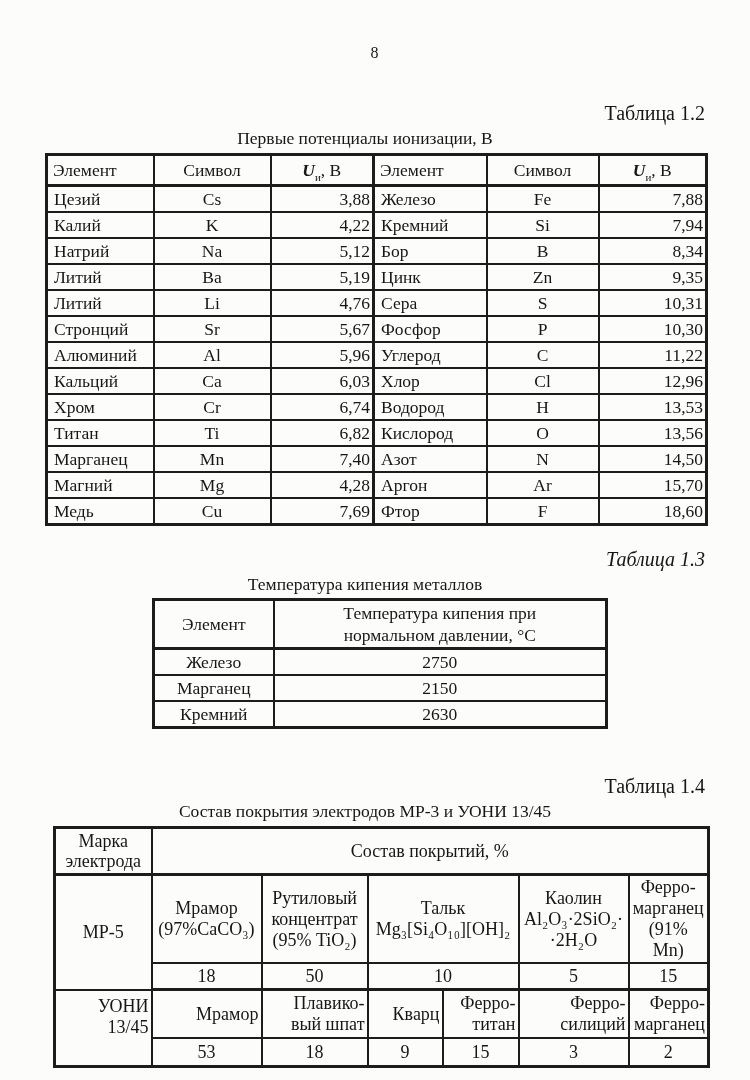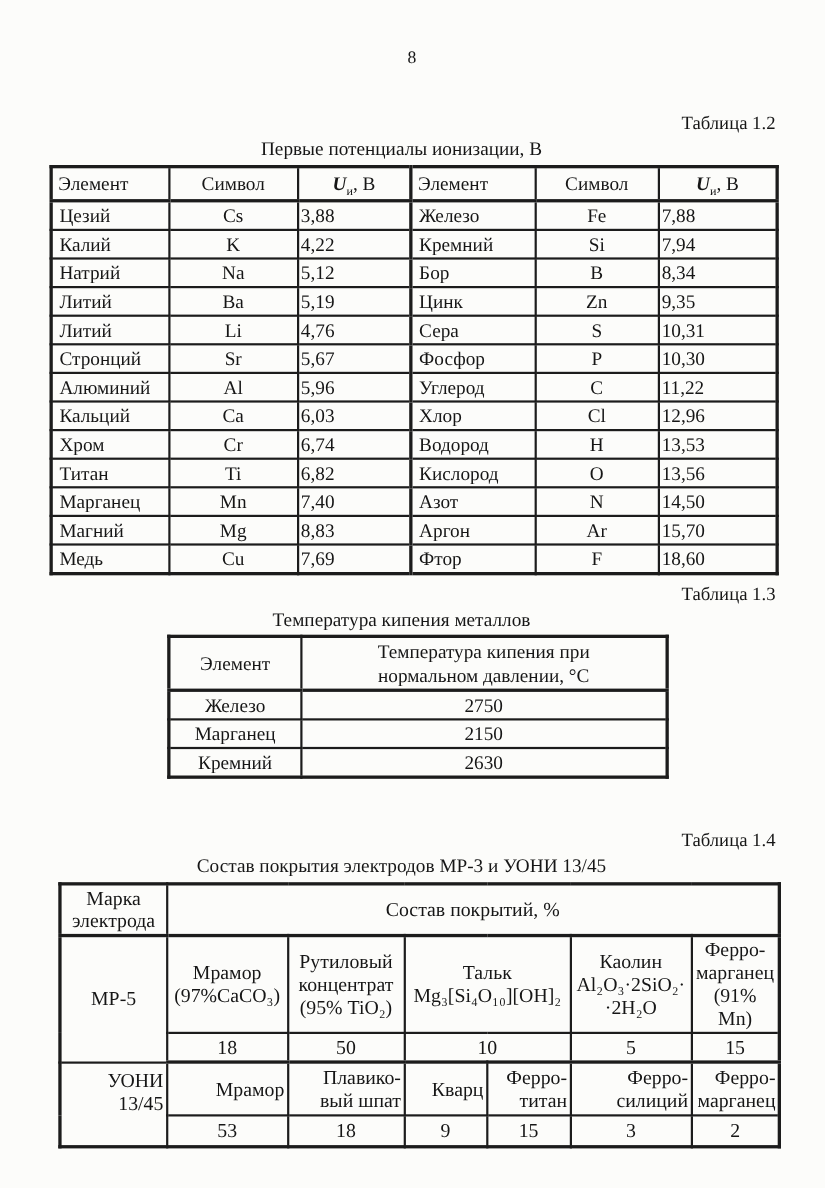--- a/index.html
+++ b/index.html
@@ -7,41 +7,41 @@
     width:750px;height:1080px;overflow:hidden;
     background:#fcfcfa;color:#161616;
     font-family:"Liberation Serif","DejaVu Serif",serif;
     -webkit-font-smoothing:antialiased;
   }
   .page{position:relative;width:750px;height:1080px;}
   .page-number{
     padding-top:44px;text-align:center;font-size:16px;letter-spacing:1px;
   }
   .table-label{
-    width:660px;margin:0 45px 0 45px;text-align:right;font-size:17px;
+    width:660px;margin:0 45px 0 45px;text-align:right;font-size:20px;
   }
   .table-title{
     width:640px;margin:3px 0 0 45px;text-align:center;
     font-size:17.5px;font-weight:400;
   }
   table{
     border-collapse:collapse;table-layout:fixed;
     font-size:17.5px;line-height:21px;
   }
   th,td{
     border:2px solid #1c1c1c;padding:1px 2px;vertical-align:middle;
     font-weight:normal;overflow:hidden;
   }
   
   #t12{width:660px;margin:4px 0 0 45px;}
   #t12 th{height:26px;text-align:center;border-bottom-width:3px;}
   #t12 td{height:22px;}
   #t12 .el{text-align:left;padding-left:6px;}
   #t12 .sym{text-align:center;}
-  #t12 .val{margin-left:44px;}
+  #t12 .val{text-align:right;margin-left:44px;}
   #t12 th.el{text-align:left;padding-left:5px;}
   #t12 th:nth-child(4),#t12 td:nth-child(4){border-left-width:3px;}
   #t12{border:3px solid #1c1c1c;}
   .u-head i{font-weight:700;font-style:italic;}
   .u-head sub{font-size:11px;line-height:0;}
   
   #t13{width:453px;margin:3px 0 0 152px;border:3px solid #1c1c1c;font-size:17.5px;}
   #t13 th{height:44px;text-align:center;border-bottom-width:3px;white-space:pre-line;line-height:22px;}
   #t13 td{height:22px;text-align:center;}
   
@@ -169,37 +169,37 @@
           <td class="el">Марганец</td>
           <td class="sym">Mn</td>
           <td class="val">7,40</td>
           <td class="el">Азот</td>
           <td class="sym">N</td>
           <td class="val">14,50</td>
         </tr>
         <tr>
           <td class="el">Магний</td>
           <td class="sym">Mg</td>
-          <td class="val">8,83</td>
+          <td class="val">4,28</td>
           <td class="el">Аргон</td>
           <td class="sym">Ar</td>
           <td class="val">15,70</td>
         </tr>
         <tr>
           <td class="el">Медь</td>
           <td class="sym">Cu</td>
           <td class="val">7,69</td>
           <td class="el">Фтор</td>
           <td class="sym">F</td>
           <td class="val">18,60</td>
         </tr>
       </tbody>
   </table>
 
-  <div class="table-label" style="margin-top:7px;">Таблица 1.3</div>
+  <div class="table-label" style="margin-top:22px;font-style:italic;">Таблица 1.3</div>
   <div class="table-title">Температура кипения металлов</div>
 
   <table id="t13">
     <colgroup>
         <col style="width:120px">
         <col style="width:333px">
       </colgroup>
     <thead>
       <tr>
         <th>Элемент</th>

